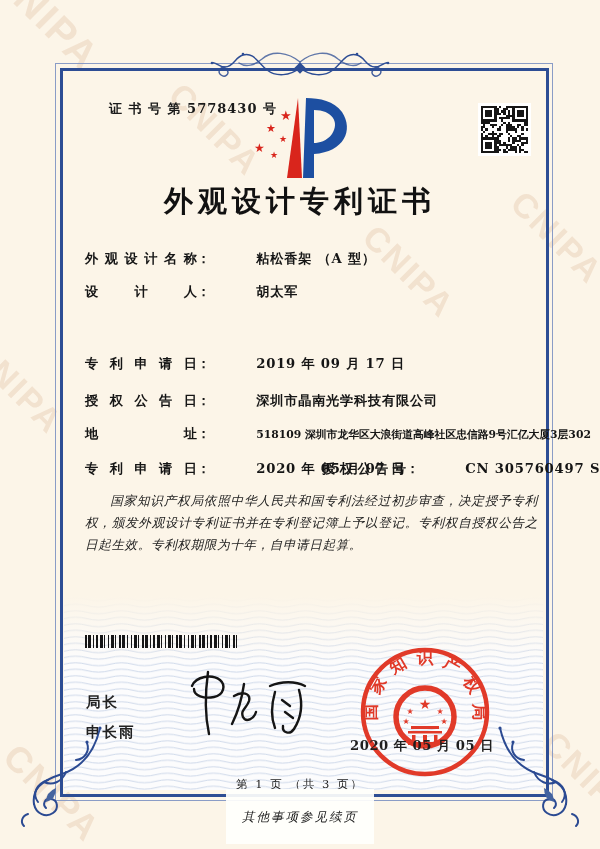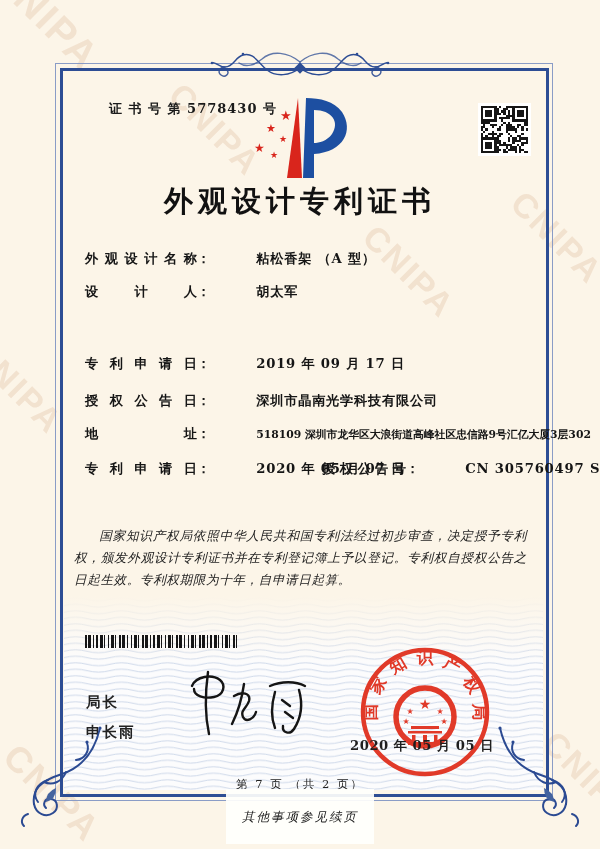--- a/index.html
+++ b/index.html
@@ -34,21 +34,21 @@
   .frow{position:absolute;left:0;white-space:nowrap;font-size:13.2px;font-weight:600;
       color:#151515;}
   .flabel{display:inline-block;width:112px;text-align:justify;text-align-last:justify;
       vertical-align:bottom;}
   .fcolon{display:inline-block;margin-right:7px;}
   .fval{letter-spacing:0.8px;margin-left:39px;}
   .fval.small{font-size:10.8px;letter-spacing:0;}
   .grant2{position:absolute;left:237px;top:0;white-space:nowrap;}
   .flabel.g2{width:84px;}
   
-  .paras{position:absolute;left:74px;top:490px;width:453px;z-index:3;margin-top:35px;}
+  .paras{position:absolute;left:85px;top:490px;width:453px;z-index:3;}
   .paras p{margin:0;text-indent:2em;font-size:12.6px;line-height:22px;font-style:italic;
       letter-spacing:0.6px;color:#222;text-align:justify;}
   
   .barcode{position:absolute;left:85px;top:635px;width:152px;height:13px;z-index:3;
       background:repeating-linear-gradient(90deg,#161616 0 1.6px,transparent 1.6px 3.2px,
       #161616 3.2px 6.2px,transparent 6.2px 7.6px,#161616 7.6px 8.6px,transparent 8.6px 11.4px);}
   .director{position:absolute;left:86px;top:687px;font-family:Liberation Serif, serif;
       font-weight:600;font-size:14.5px;line-height:30px;letter-spacing:2px;color:#222;z-index:3;}
   .sig{position:absolute;left:178px;top:668px;z-index:4;}
   .seal{position:absolute;left:340px;top:627px;z-index:4;opacity:0.95;}
@@ -631,21 +631,21 @@
       <rect x="71" y="99" width="28" height="3"></rect>
       <rect x="68" y="104" width="34" height="2.5"></rect>
       <rect x="72" y="108" width="3.5" height="7"></rect>
       <rect x="83" y="108" width="4" height="7"></rect>
       <rect x="94" y="108" width="3.5" height="7"></rect>
       <rect x="68" y="115" width="34" height="3"></rect>
     </g>
     <text x="82" y="123" font-size="13.2" font-weight="700" fill="#141414" text-anchor="middle" style="font-family:'DejaVu Serif',serif;letter-spacing:0.5px">2020 年 05 月 05 日</text>
   </svg>
 
-  <div class="pageinfo">第 7 页 （共 2 页）</div>
+  <div class="pageinfo">第 1 页 （共 3 页）</div>
 
   <svg class="flourish" style="left:8px;top:726px" width="95" height="105" viewBox="0 0 95 105">
     <g id="flor" stroke="#2b4a92" stroke-width="2" fill="none" stroke-linecap="round">
       <path d="M92,2 C86,28 72,42 54,48 C32,55 24,64 26,78"></path>
       <path d="M26,78 c2,10 12,14 19,9 c6,-4 5,-13 -2,-14 c-6,-1 -9,5 -5,9"></path>
       <path d="M58,46 c-4,10 -14,14 -22,10"></path>
       <path d="M68,34 c9,-1 14,-9 11,-17"></path>
       <path d="M40,54 c-12,4 -16,14 -10,22"></path>
       <path d="M20,88 c-6,2 -8,8 -4,12"></path>
       <path d="M48,62 q-10,4 -10,14 q10,-2 10,-14z" fill="#44639f" stroke="none"></path>

